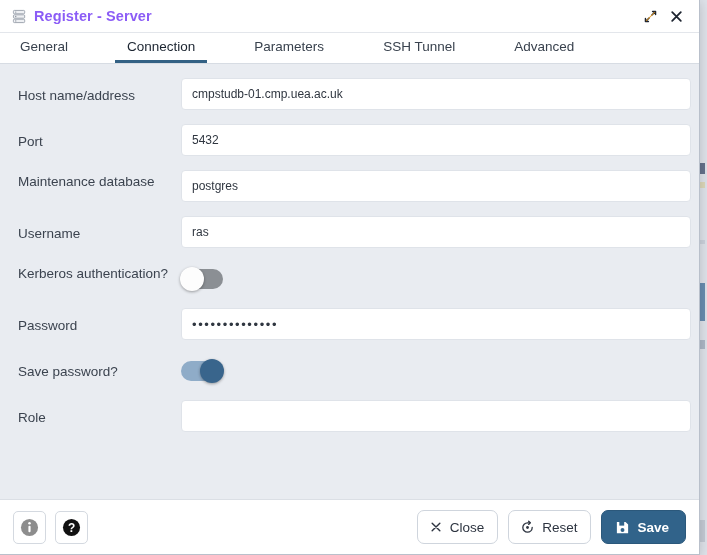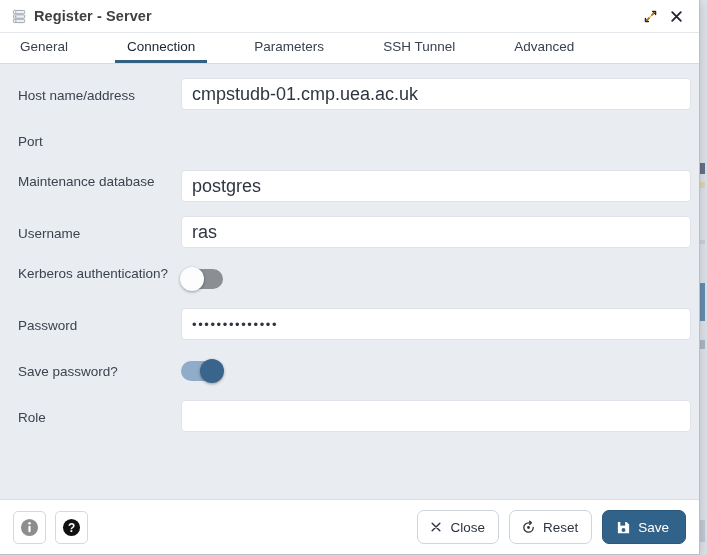--- a/index.html
+++ b/index.html
@@ -71,21 +71,21 @@
   .titlebar .t-icon {
     width: 15px;
     height: 15px;
     margin-right: 7px;
     flex: 0 0 15px;
     display: block;
   }
   .titlebar .t-text {
     font-size: 14.5px;
     font-weight: bold;
-    color: #404040;
+    color: #8b5cf6;
     letter-spacing: .1px;
     white-space: nowrap;
   }
   .titlebar .spacer { flex: 1 1 auto; }
   .win-btn {
     width: 26px;
     height: 26px;
     display: flex;
     align-items: center;
     justify-content: center;
@@ -148,21 +148,21 @@
 
   input.txt {
     width: 100%;
     height: 32px;
     box-sizing: border-box;
     border: 1px solid #dfe3e9;
     border-radius: 4px;
     background: #ffffff;
     padding: 0 10px;
     font-family: "Liberation Sans", sans-serif;
-    font-size: 18px;
+    font-size: 12px;
     color: #2f3640;
     outline: none;
   }
   input.txt::placeholder { color: #9aa2ad; }
   input.pwd { letter-spacing: 1.6px; font-size: 13px; }
 
   
   .switch {
     width: 42px;
     height: 20px;
@@ -224,20 +224,21 @@
     cursor: pointer;
     box-sizing: border-box;
     white-space: nowrap;
   }
   .btn .bi { margin-right: 7px; display: flex; align-items: center; }
   .btn.primary {
     background: #31638a;
     border-color: #2b587b;
     color: #ffffff;
     padding: 0 16px 0 13px;
+    font-weight: bold;
   }
 </style>
 </head>
 <body>
 
 <div id="backdrop">
   <div class="bg-strip">
     <div class="bg-bit b1"></div>
     <div class="bg-bit b2"></div>
     <div class="bg-bit b3"></div>
@@ -286,20 +287,23 @@
 
     <div class="row">
       <div class="label">Host name/address</div>
       <div class="field">
         <input class="txt" type="text" value="cmpstudb-01.cmp.uea.ac.uk" style="">
       </div>
     </div>
 
     <div class="row">
       <div class="label">Port</div>
+      <div class="field">
+        <input class="txt" type="text" value="5432" style="">
+      </div>
     </div>
 
     <div class="row two-line">
       <div class="label">Maintenance database</div>
       <div class="field">
         <input class="txt" type="text" value="postgres" style="">
       </div>
     </div>
 
     <div class="row">

